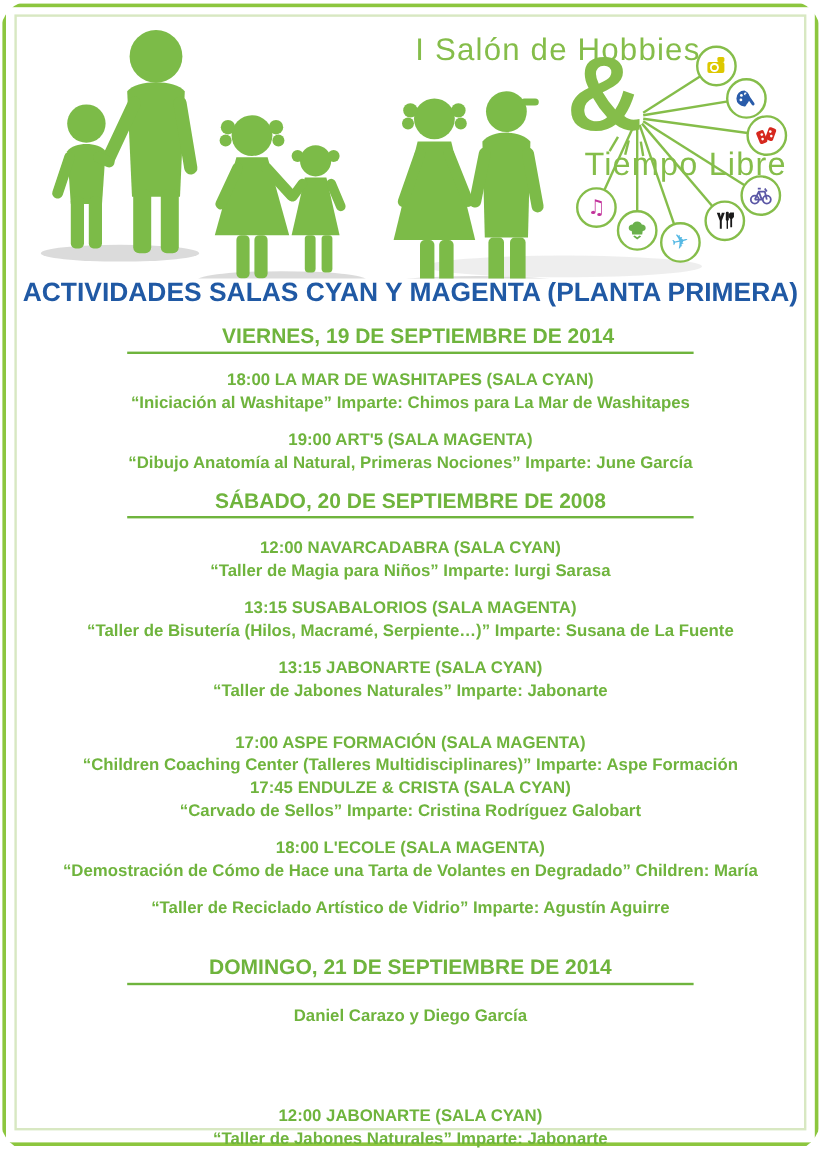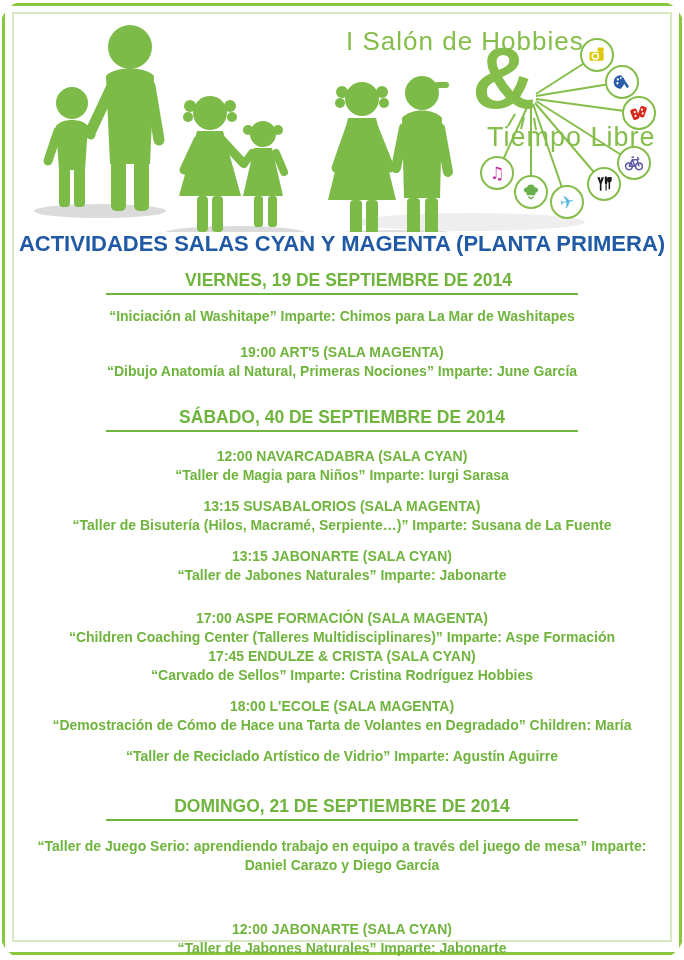--- a/index.html
+++ b/index.html
@@ -191,60 +191,60 @@
   </div>
   <div class="badge" style="left:480px;top:156px;">
     <span class="glyph music">♫</span>
   </div>
 
   <div class="page-title">ACTIVIDADES SALAS CYAN Y MAGENTA (PLANTA PRIMERA)</div>
 
   <div class="day-heading" style="top:270px;margin-left:13px;">VIERNES, 19 DE SEPTIEMBRE DE 2014</div>
   <div class="day-rule" style="top:293px;"></div>
   <div class="event" style="top:307px;">
+    <span>18:00 LA MAR DE WASHITAPES (SALA CYAN)</span>
     <span>“Iniciación al Washitape” Imparte: Chimos para La Mar de Washitapes</span>
   </div>
-  <div class="event" style="top:343px;">
+  <div class="event" style="top:357px;">
     <span>19:00 ART'5 (SALA MAGENTA)</span>
     <span>“Dibujo Anatomía al Natural, Primeras Nociones” Imparte: June García</span>
   </div>
 
-  <div class="day-heading" style="top:407px;">SÁBADO, 40 DE SEPTIEMBRE DE 2014</div>
+  <div class="day-heading" style="top:407px;">SÁBADO, 20 DE SEPTIEMBRE DE 2008</div>
   <div class="day-rule" style="top:430px;"></div>
   <div class="event" style="top:447px;">
     <span>12:00 NAVARCADABRA (SALA CYAN)</span>
     <span>“Taller de Magia para Niños” Imparte: Iurgi Sarasa</span>
   </div>
   <div class="event" style="top:497px;">
     <span>13:15 SUSABALORIOS (SALA MAGENTA)</span>
     <span>“Taller de Bisutería (Hilos, Macramé, Serpiente…)” Imparte: Susana de La Fuente</span>
   </div>
   <div class="event" style="top:547px;">
     <span>13:15 JABONARTE (SALA CYAN)</span>
     <span>“Taller de Jabones Naturales” Imparte: Jabonarte</span>
   </div>
   <div class="event" style="top:597px;margin-top:12px;">
     <span>17:00 ASPE FORMACIÓN (SALA MAGENTA)</span>
     <span>“Children Coaching Center (Talleres Multidisciplinares)” Imparte: Aspe Formación</span>
   </div>
   <div class="event" style="top:647px;">
     <span>17:45 ENDULZE &amp; CRISTA (SALA CYAN)</span>
-    <span>“Carvado de Sellos” Imparte: Cristina Rodríguez Hobbies</span>
+    <span>“Carvado de Sellos” Imparte: Cristina Rodríguez Galobart</span>
   </div>
   <div class="event" style="top:697px;">
     <span>18:00 L'ECOLE (SALA MAGENTA)</span>
     <span>“Demostración de Cómo de Hace una Tarta de Volantes en Degradado” Children: María</span>
   </div>
   <div class="event" style="top:747px;">
     <span>“Taller de Reciclado Artístico de Vidrio” Imparte: Agustín Aguirre</span>
   </div>
 
   <div class="day-heading" style="top:796px;">DOMINGO, 21 DE SEPTIEMBRE DE 2014</div>
   <div class="day-rule" style="top:819px;"></div>
   <div class="event" style="top:837px;">
-    <span>“Taller de Juego Serio: aprendiendo trabajo en equipo a través del juego de mesa” Imparte:</span>
     <span>Daniel Carazo y Diego García</span>
   </div>
   <div class="event" style="top:901px;margin-top:19px;">
     <span>12:00 JABONARTE (SALA CYAN)</span>
     <span>“Taller de Jabones Naturales” Imparte: Jabonarte</span>
   </div>
 </div>
 
 </body></html>

